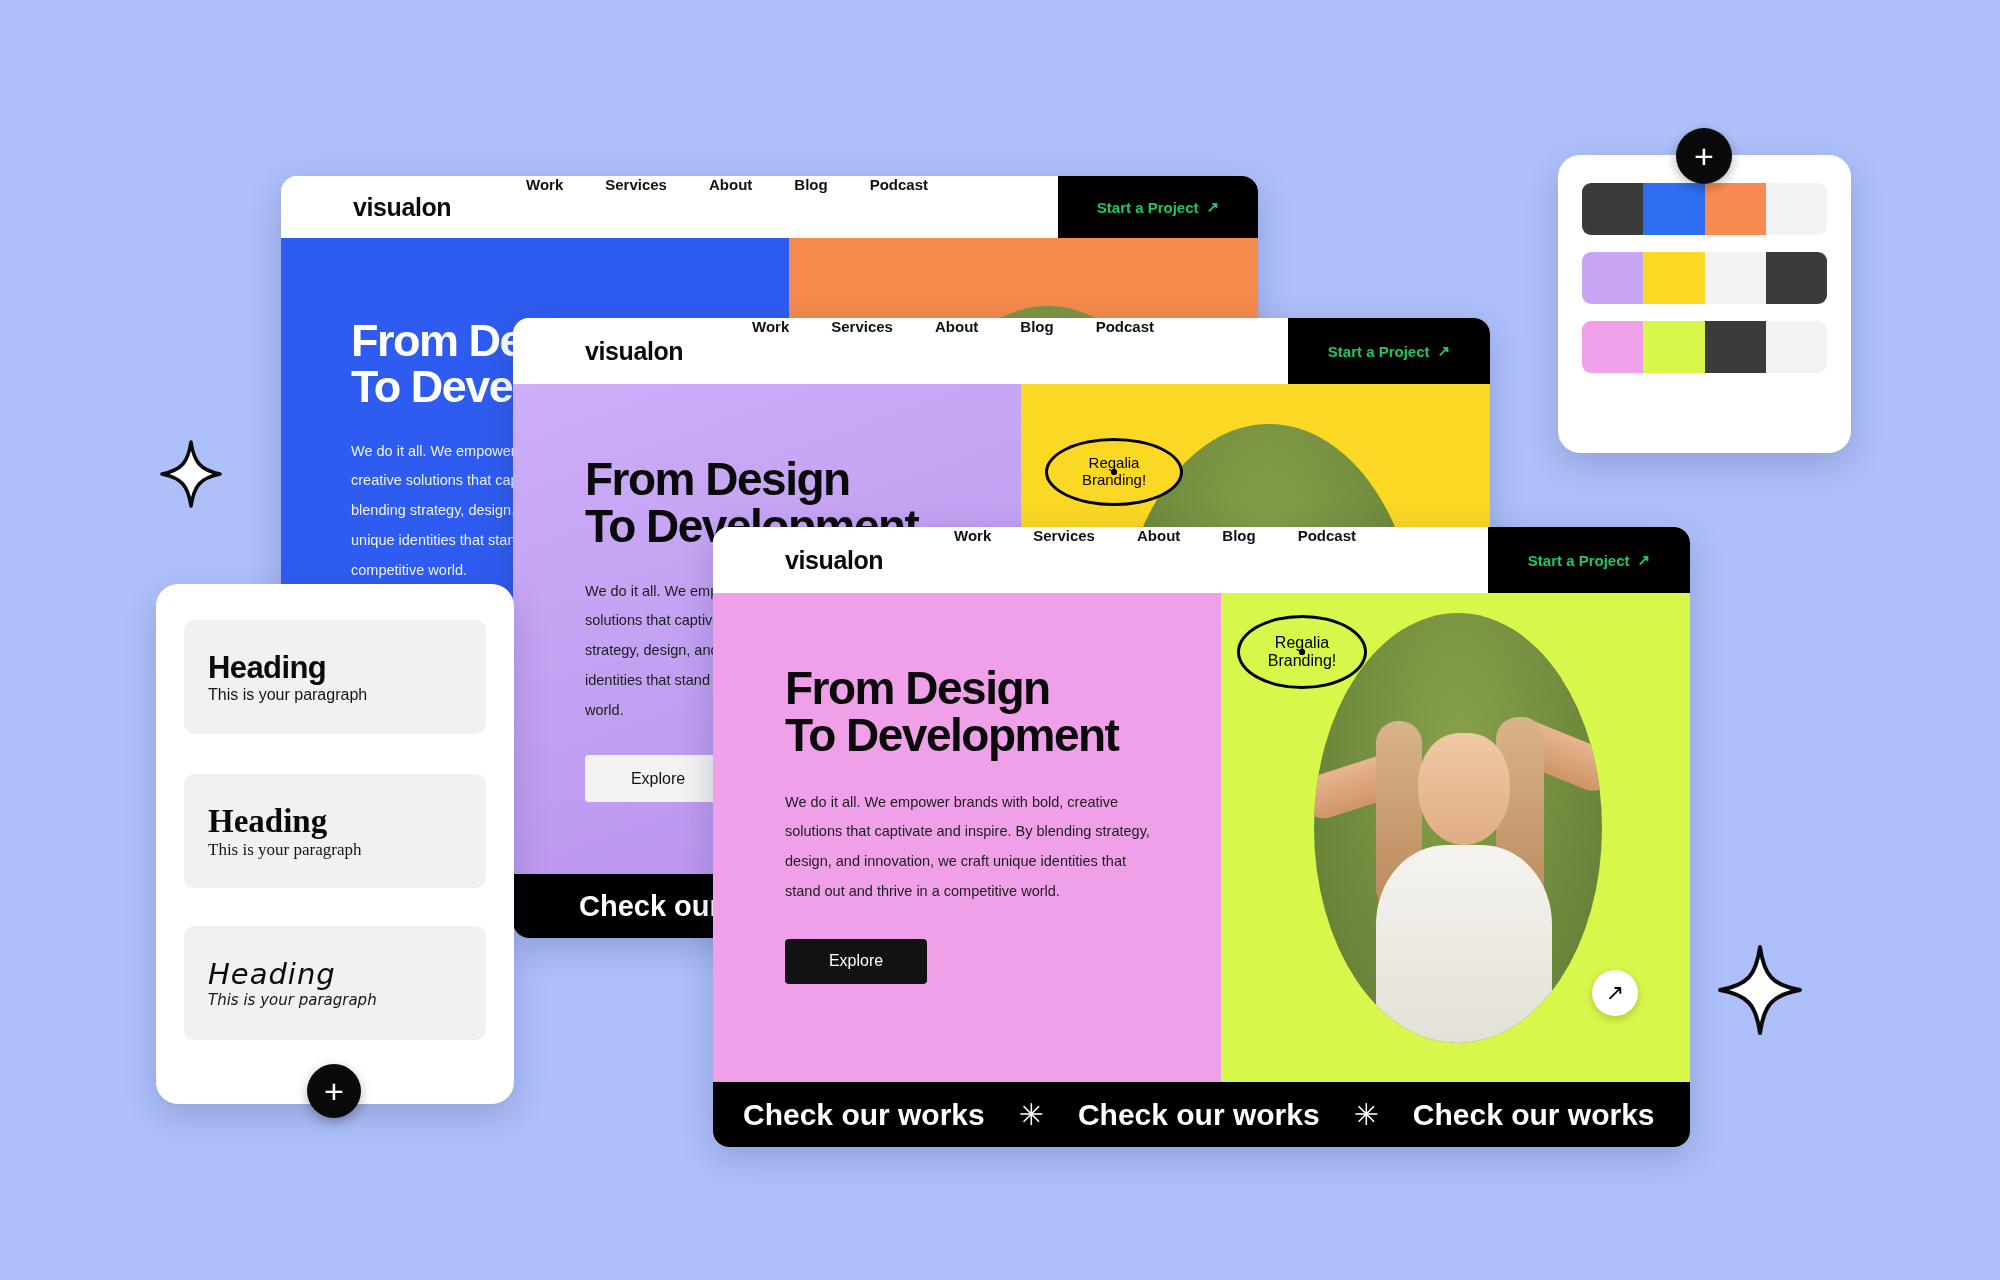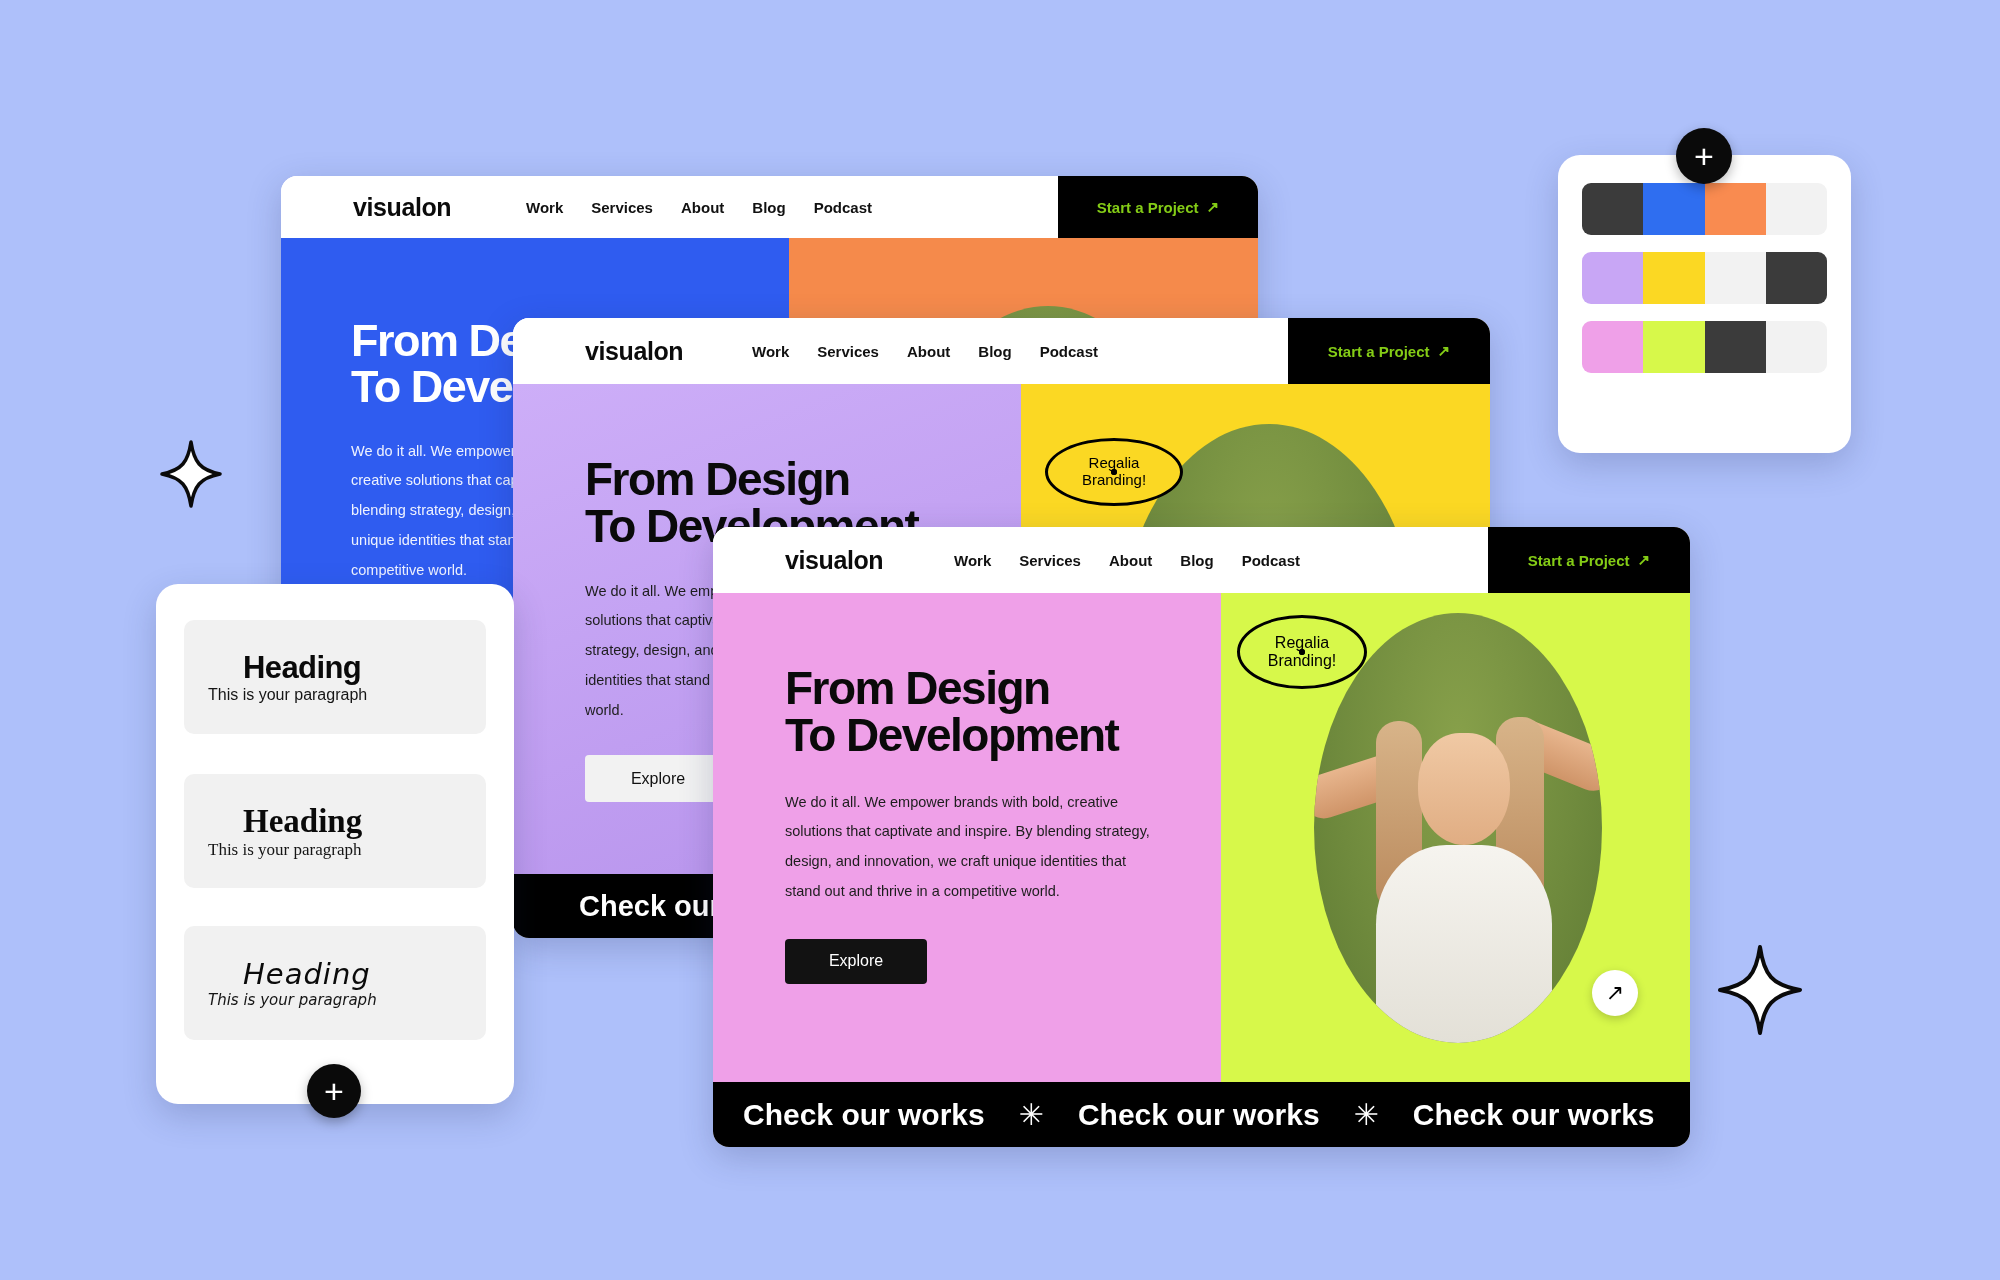--- a/index.html
+++ b/index.html
@@ -27,31 +27,31 @@
   }
   .nav .brand {
     display: flex; align-items: center;
     font-weight: 700;
     letter-spacing: -.4px;
     color: #0b0b0b;
   }
   .nav .links {
     flex: 1;
     display: flex;
-    align-items: center;
-    gap: 28px;
+    align-items: flex-start;
+    gap: 42px;
   }
   .nav .links span {
     font-weight: 700;
     color: #111;
     white-space: nowrap;
   }
   .nav .cta {
     background: #000;
-    color: #84cc16;
+    color: #22c55e;
     display: flex;
     align-items: center;
     justify-content: center;
     gap: 8px;
     font-weight: 700;
     white-space: nowrap;
   }
   .hero { display: flex; }
   .hero .left { position: relative; }
   .hero .right { position: relative; overflow: hidden; }
@@ -140,21 +140,21 @@
     box-shadow: 0 12px 34px rgba(30,40,90,.20);
   }
   .type-card {
     background: #f1f1f1;
     border-radius: 10px;
     display: flex;
     flex-direction: column;
     justify-content: center;
     padding-left: 24px;
   }
-  .type-card .th { color: #0a0a0a; margin-left: 35px; }
+  .type-card .th { color: #0a0a0a; }
   .type-card .tp { color: #151515; }
   .f-sans .th { font-family:"Liberation Sans",sans-serif; font-weight:700; font-size:31px; letter-spacing:-.6px;}
   .f-sans .tp { font-family:"Liberation Sans",sans-serif; font-size:16px; }
   .f-serif .th { font-family:"Liberation Serif",serif; font-weight:700; font-size:33px; }
   .f-serif .tp { font-family:"Liberation Serif",serif; font-size:17px; }
   .f-hand .th { font-family:"DejaVu Sans",sans-serif; font-weight:400; font-size:29px; font-style:italic; letter-spacing:1px;}
   .f-hand .tp { font-family:"DejaVu Sans",sans-serif; font-size:15px; font-style:italic; }
 
   .plus-badge {
     position: absolute;

